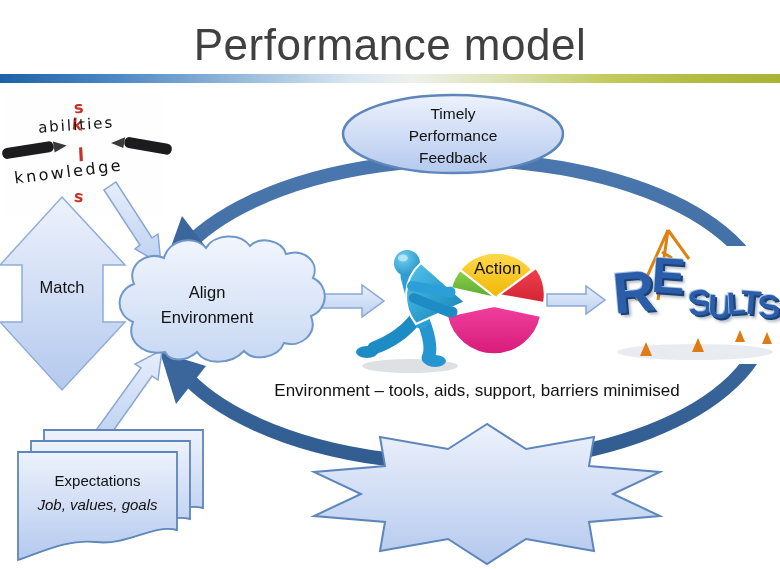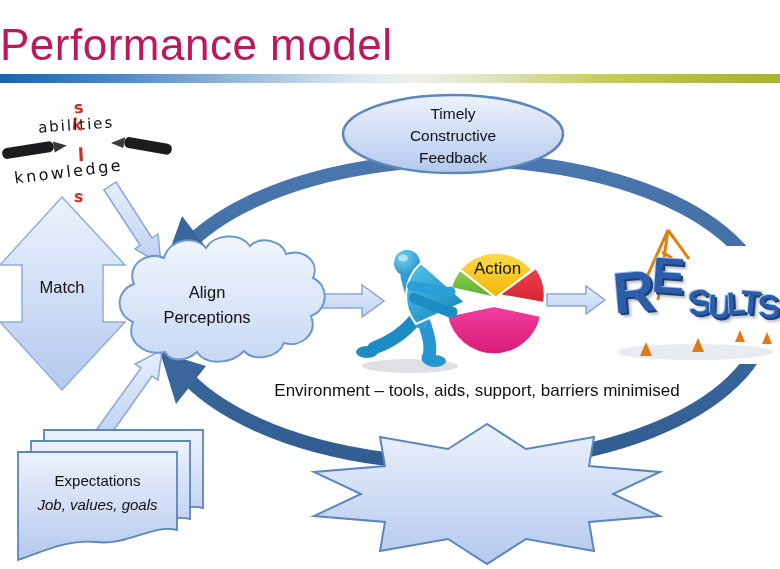--- a/index.html
+++ b/index.html
@@ -1,19 +1,19 @@
 <!DOCTYPE html>
 <html><head>
 <meta charset="utf-8">
 <style>
   html,body{margin:0;padding:0;background:#fff;}
   .stage{position:relative;width:780px;height:569px;background:#ffffff;overflow:hidden;
          font-family:"Liberation Sans",sans-serif;color:#111;}
   .abs{position:absolute;}
-  .title{left:0;top:20px;width:780px;text-align:left;font-size:44px;font-weight:400;color:#be185d;letter-spacing:0.5px;}
+  .title{left:0;top:20px;width:780px;text-align:center;font-size:44px;font-weight:400;color:#404040;letter-spacing:0.5px;}
   .bar{left:0;top:74px;width:780px;height:9px;
        background:linear-gradient(90deg,#1c62a8 0%,#4e88c4 15%,#9cbedd 32%,#d9e6f1 45%,#eef1ec 53%,#dde3b6 64%,#c2cb5e 78%,#b0bb41 90%,#a8b434 100%);}
   svg.art{left:0;top:0;width:780px;height:569px;}
   .txt{position:absolute;text-align:center;}
   .feedback-text{left:345px;top:103px;width:216px;font-size:15.5px;line-height:22px;text-align:center;}
   .match-text{left:12px;top:278px;width:100px;font-size:16.5px;}
   .cloud-text{left:128px;top:280px;width:158px;font-size:16.5px;line-height:25px;}
   .action-text{left:455px;top:259px;width:85px;font-size:17px;font-weight:400;}
   .env-text{left:167px;top:381px;width:620px;font-size:17px;}
   .docs-text{left:18px;top:469px;width:159px;font-size:15px;line-height:24px;}
@@ -173,29 +173,29 @@
 
   <span class="sk s0">s</span>
   <span class="sk s1">k</span>
   <span class="sk s2">l</span>
   <span class="sk s3">s</span>
   <span class="abs wordA">abilities</span>
   <span class="abs wordK">knowledge</span>
 
   <div class="txt feedback-text">
     <div>Timely</div>
-    <div>Constructive</div>
+    <div>Performance</div>
     <div>Feedback</div>
   </div>
 
   <div class="txt match-text">Match</div>
 
   <div class="txt cloud-text">
     <div>Align</div>
-    <div>Perceptions</div>
+    <div>Environment</div>
   </div>
 
   <div class="txt action-text">Action</div>
 
   <div class="txt env-text">Environment – tools, aids, support, barriers minimised</div>
 
   <div class="txt docs-text">
     <div>Expectations</div>
     <div class="it">Job, values, goals</div>
   </div>

